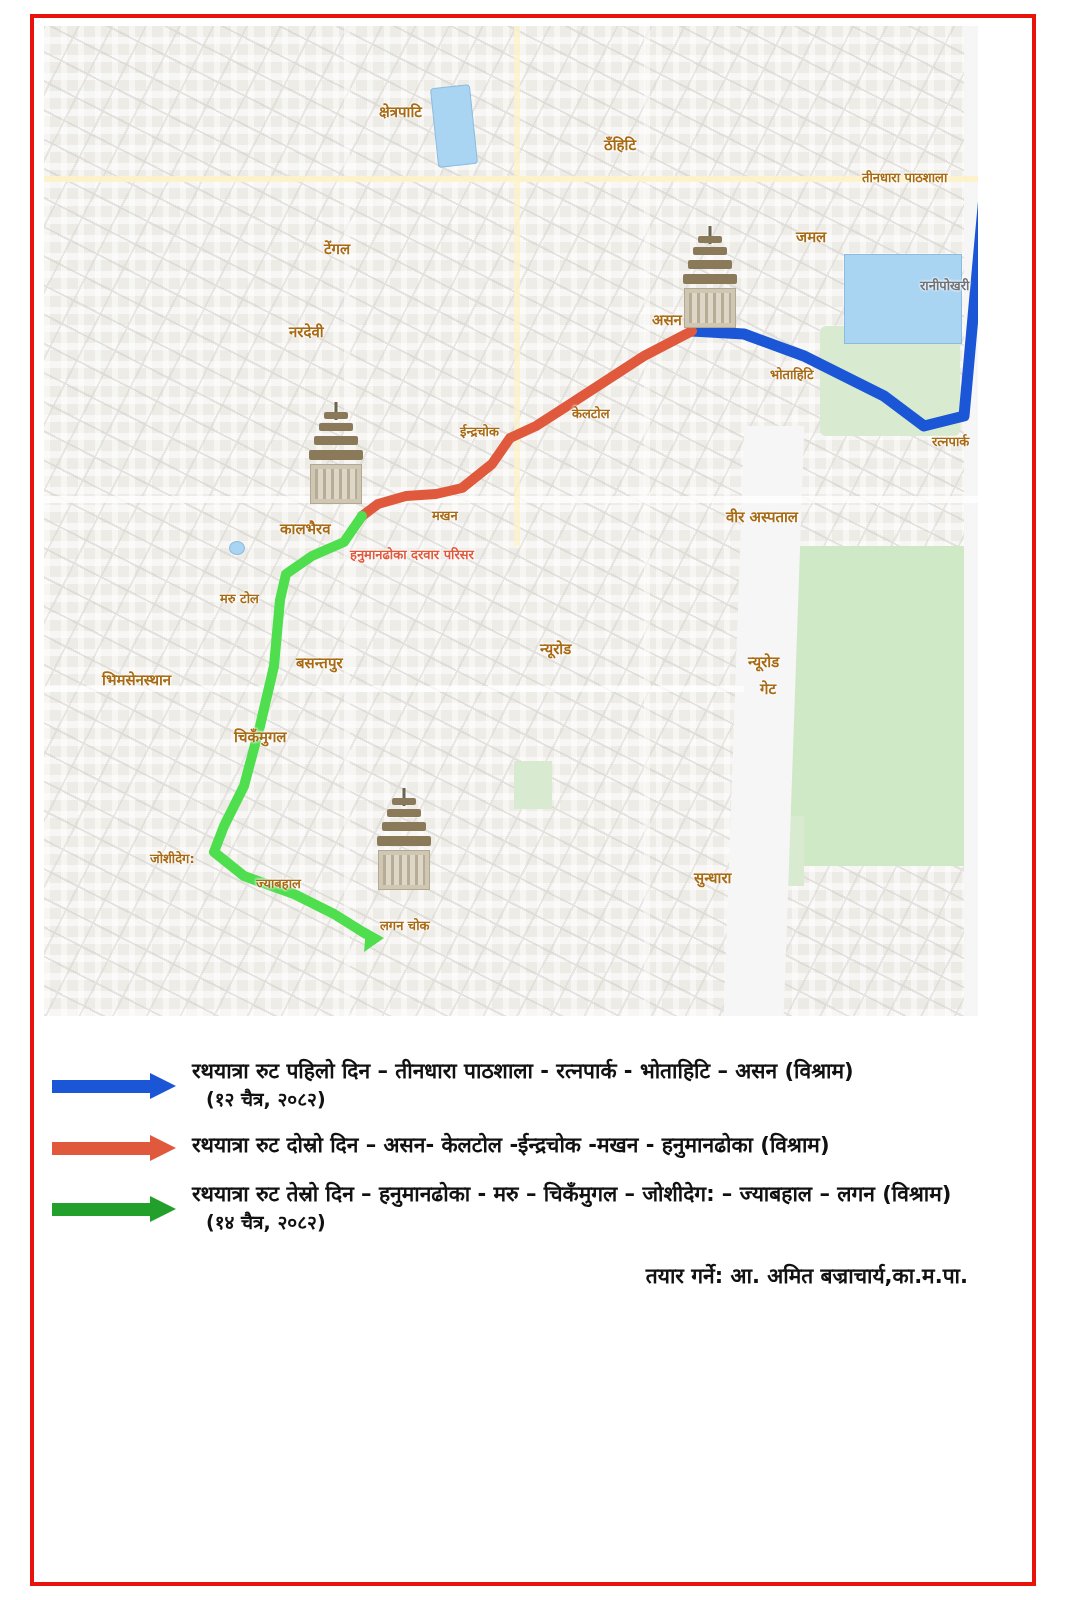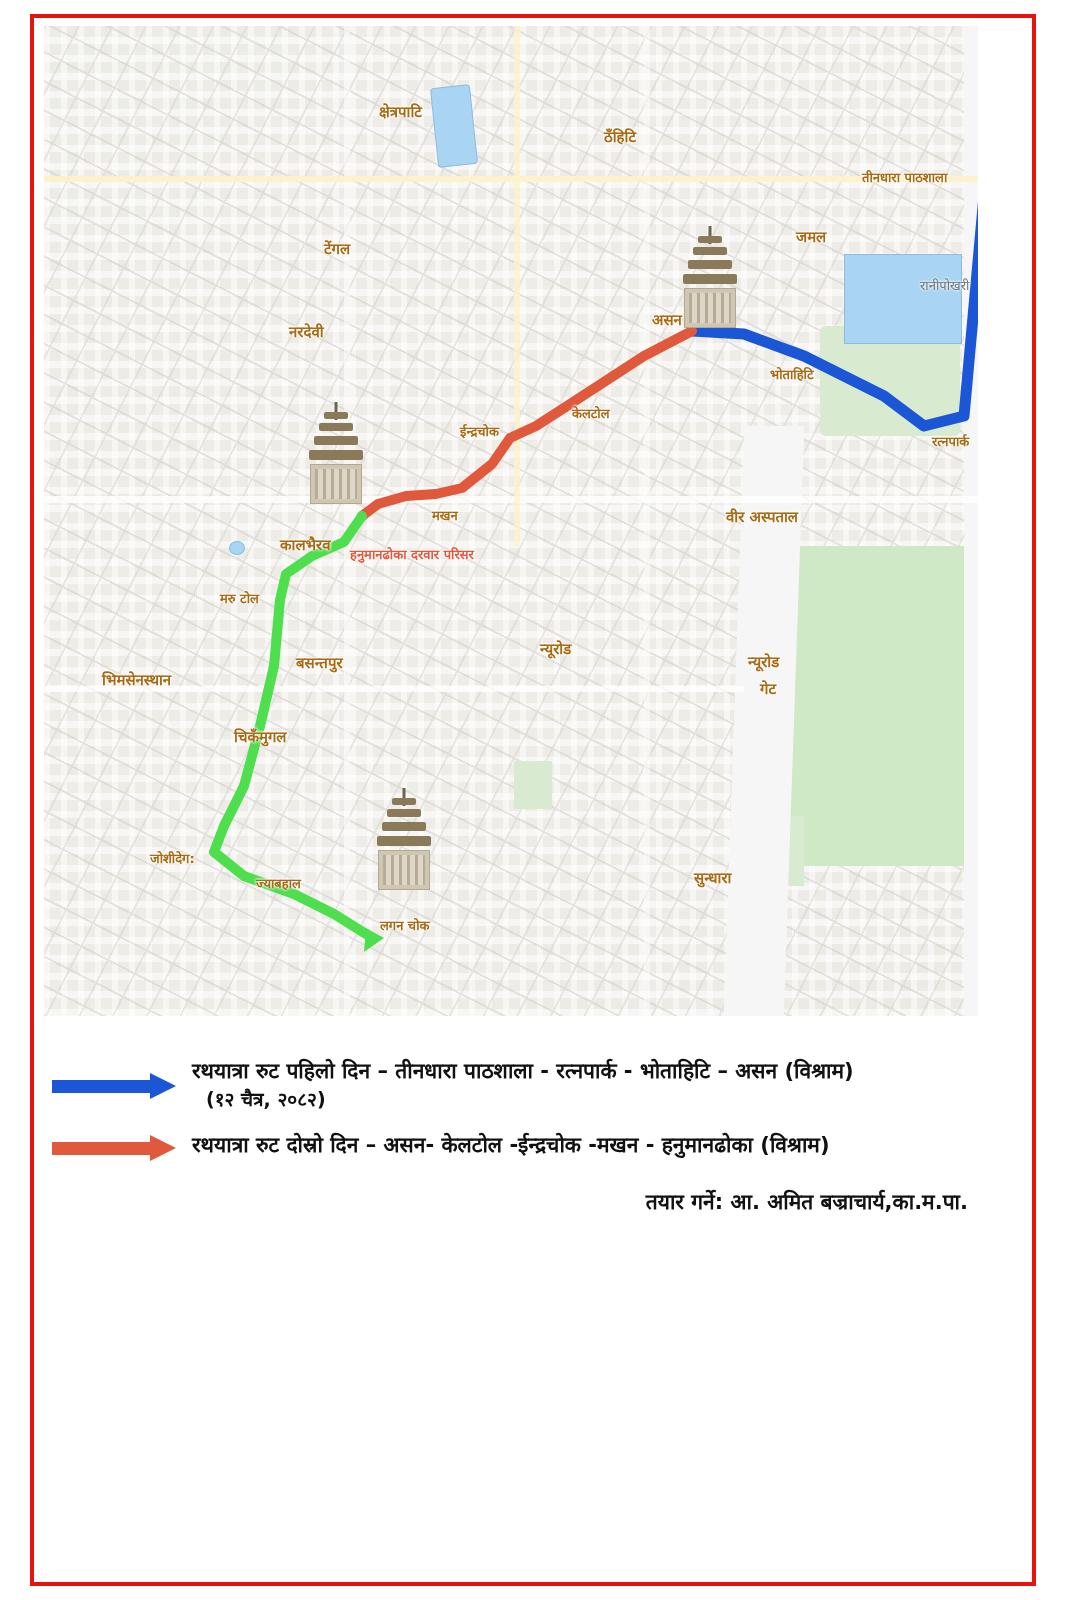--- a/index.html
+++ b/index.html
@@ -21,21 +21,21 @@
   .park{position:absolute;background:#cfe8c6;}
   .park2{position:absolute;background:#d8ead0;}
   .water{position:absolute;background:#a9d4f2;border:1px solid #8bbbe0;}
   .road{position:absolute;background:#ffffff;}
   .road-y{position:absolute;background:#fdf3c8;}
   .bigroad{position:absolute;background:#f6f6f6;}
   .lbl{position:absolute;color:#a86a13;font-weight:bold;white-space:nowrap;text-shadow:0 0 3px #fff,0 0 3px #fff,0 0 2px #fff;}
   .lbl-sm{font-size:13px;}
   .lbl-md{font-size:15px;}
   .lbl-lg{font-size:13px;}
-  .lbl-grey{color:#6f7276;font-weight:normal;text-shadow:0 0 3px #fff,0 0 3px #fff;padding-left:48px;}
+  .lbl-grey{color:#6f7276;font-weight:bold;text-shadow:0 0 3px #fff,0 0 3px #fff;padding-left:48px;}
   .temple{position:absolute;width:60px;height:96px;}
   .temple .roofs{position:absolute;left:0;right:0;top:0;height:62px;}
   .temple .r{position:absolute;left:50%;transform:translateX(-50%);background:#8a7a5a;border-radius:2px;}
   .temple .base{position:absolute;bottom:0;left:4px;right:4px;height:38px;background:#cfc6b4;border:1px solid #b3a890;}
   .temple .base:after{content:"";position:absolute;inset:4px;background:repeating-linear-gradient(90deg,#b7ad97 0 3px,#ded6c6 3px 8px);}
   .temple .spire{position:absolute;left:50%;transform:translateX(-50%);top:-6px;width:3px;height:18px;background:#6d6450;}
   .route{position:absolute;left:0;top:0;width:934px;height:990px;}
   .caption{position:absolute;left:44px;top:1030px;width:934px;}
   .title{text-align:center;color:#e8401c;font-size:40px;font-weight:bold;letter-spacing:.5px;}
   .legend{margin-top:26px;}
@@ -108,31 +108,31 @@
         <div class="r" style="top:4px;width:24px;height:7px;"></div>
         <div class="r" style="top:15px;width:34px;height:8px;"></div>
         <div class="r" style="top:28px;width:44px;height:9px;"></div>
         <div class="r" style="top:42px;width:54px;height:10px;"></div>
       </div>
       <div class="base"></div>
     </div>
 
     <div id="map-labels">
         <div class="lbl lbl-md" style="left: 335px; top: 75px;">क्षेत्रपाटि</div>
-        <div class="lbl lbl-md" style="left: 560px; top: 100px;">ठँहिटि</div>
+        <div class="lbl lbl-md" style="left: 560px; top: 108px;">ठँहिटि</div>
         <div class="lbl lbl-md" style="left: 280px; top: 212px;">टेंगल</div>
         <div class="lbl lbl-md" style="left: 752px; top: 200px;">जमल</div>
         <div class="lbl lbl-md" style="left: 245px; top: 295px;">नरदेवी</div>
         <div class="lbl lbl-md" style="left: 608px; top: 283px;">असन</div>
         <div class="lbl lbl-sm lbl-grey" style="left: 828px; top: 250px;">रानीपोखरी</div>
         <div class="lbl lbl-sm" style="left: 726px; top: 339px;">भोताहिटि</div>
         <div class="lbl lbl-sm" style="left: 528px; top: 378px;">केलटोल</div>
         <div class="lbl lbl-sm" style="left: 416px; top: 396px;">ईन्द्रचोक</div>
         <div class="lbl lbl-sm" style="left: 888px; top: 406px;">रत्नपार्क</div>
-        <div class="lbl lbl-md" style="left: 236px; top: 508px;">कालभैरव</div>
+        <div class="lbl lbl-md" style="left: 236px; top: 492px;">कालभैरव</div>
         <div class="lbl lbl-sm" style="left: 388px; top: 480px; text-align: right;">मखन</div>
         <div class="lbl lbl-md" style="left: 682px; top: 480px;">वीर अस्पताल</div>
         <div class="lbl lbl-lg" style="left: 306px; top: 519px; color: rgb(224, 89, 61);">हनुमानढोका  दरवार परिसर</div>
         <div class="lbl lbl-sm" style="left: 176px; top: 563px;">मरु टोल</div>
         <div class="lbl lbl-md" style="left: 496px; top: 612px;">न्यूरोड</div>
         <div class="lbl lbl-md" style="left: 704px; top: 625px;">न्यूरोड</div>
         <div class="lbl lbl-md" style="left: 716px; top: 652px;">गेट</div>
         <div class="lbl lbl-md" style="left: 252px; top: 626px;">बसन्तपुर</div>
         <div class="lbl lbl-md" style="left: 58px; top: 643px;">भिमसेनस्थान</div>
         <div class="lbl lbl-md" style="left: 190px; top: 700px;">चिकँमुगल</div>
@@ -162,17 +162,27 @@
       <div class="leg-row">
         <div class="arrow">
           <div class="shaft" style="background:#e0593d;"></div>
           <div class="head" style="border-left:26px solid #e0593d;"></div>
         </div>
         <div>
           <div class="leg-text">रथयात्रा रुट दोस्रो दिन – असन- केलटोल -ईन्द्रचोक -मखन - हनुमानढोका (विश्राम)</div>
         </div>
       </div>
 
+      <div class="leg-row">
+        <div class="arrow">
+          <div class="shaft" style="background:#22a02b;"></div>
+          <div class="head" style="border-left:26px solid #22a02b;"></div>
+        </div>
+        <div>
+          <div class="leg-text">रथयात्रा रुट तेस्रो दिन – हनुमानढोका - मरु – चिकँमुगल – जोशीदेग: – ज्याबहाल – लगन  (विश्राम)</div>
+          <div class="leg-date" style="padding-left:14px;">(१४ चैत्र, २०८२)</div>
+        </div>
+      </div>
     </div>
 
     <div class="credit">तयार गर्ने:  आ. अमित बज्राचार्य,का.म.पा.</div>
   </div>
 </div>
 
 </body></html>

